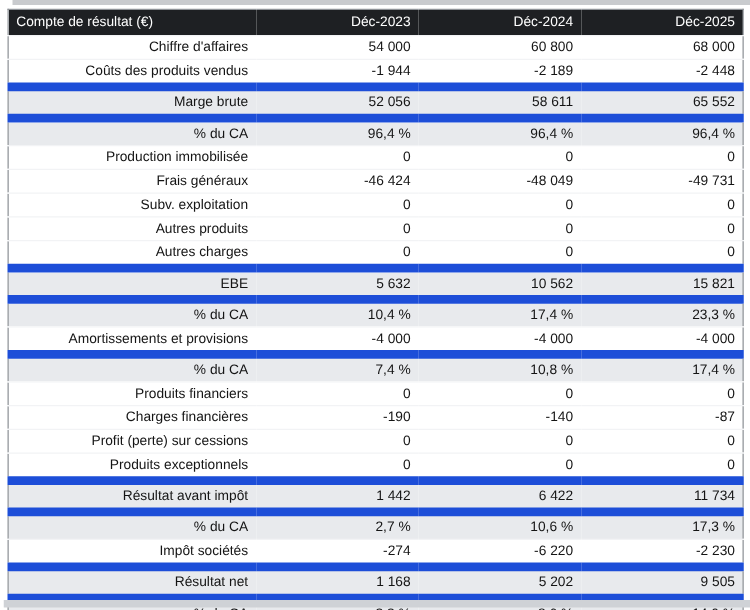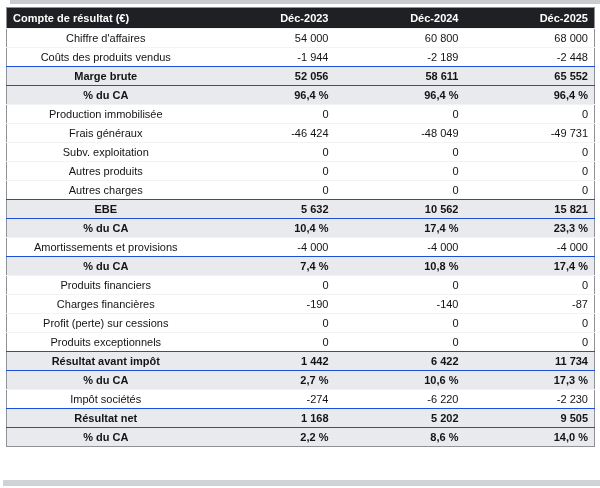--- a/index.html
+++ b/index.html
@@ -31,44 +31,44 @@
     table-layout: fixed;
     width: 588px;
     border: 1px solid #8f9398;
     background: #ffffff;
   }
   table.income col.c-label { width: 198px; }
   table.income col.c-num   { width: 130px; }
   table.income th {
     background: #1e2023;
     color: #ffffff;
-    font-weight: bold;
+    font-weight: normal;
     font-size: 11px;
     height: 20px;
     padding: 0 6px;
     white-space: nowrap;
     overflow: hidden;
   }
   table.income th.lbl { text-align: left; }
   table.income th.num { text-align: right; }
   table.income td {
     font-size: 11px;
     height: 18px;
     padding: 0 6px;
     white-space: nowrap;
     overflow: hidden;
     border-top: 1px solid #f2f3f5;
     background: #ffffff;
   }
-  table.income td.lbl { text-align: center; }
+  table.income td.lbl { text-align: right; }
   table.income td.num { text-align: right; }
   table.income tr.emph td {
     background: #e8eaed;
-    font-weight: bold;
-    border-top: 1px solid #1d4ed8;
+    font-weight: normal;
+    border-top: 7px solid #1d4ed8;
   }
 </style>
 </head>
 <body>
 
 <div id="screen">
   <div class="top-band"></div>
 
   <div class="table-wrap">
     <table class="income">

